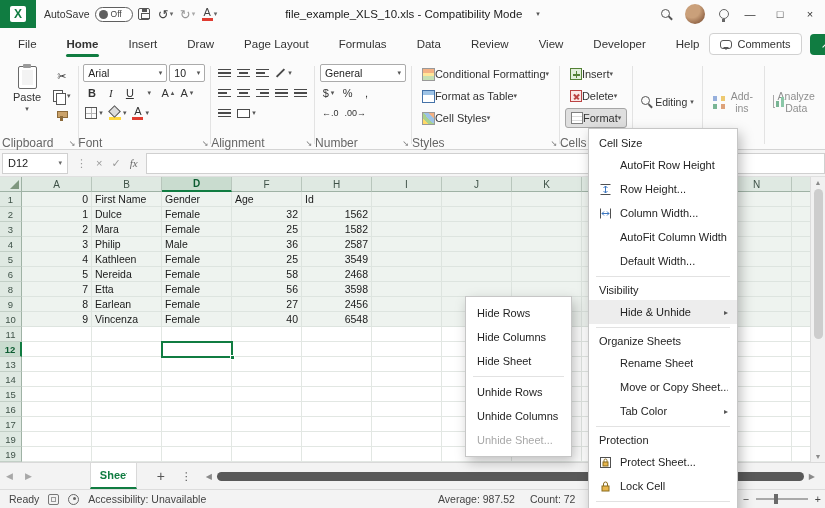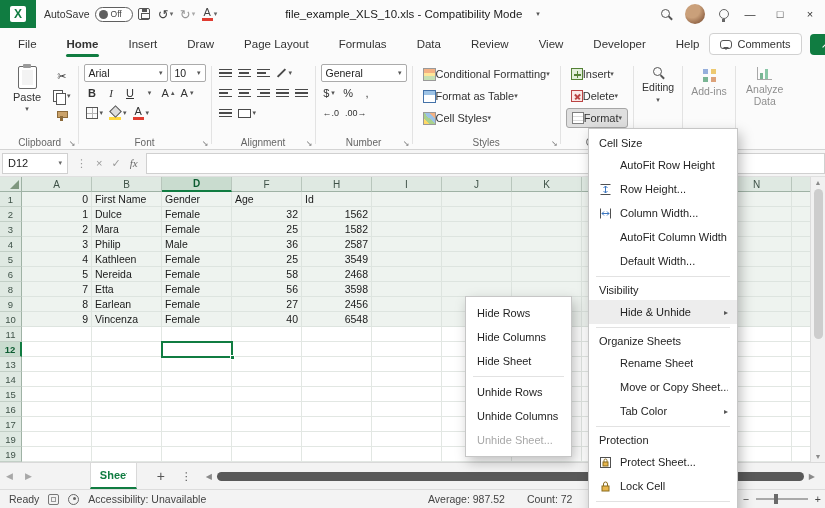--- a/index.html
+++ b/index.html
@@ -42,21 +42,21 @@
   .tr-right{display:flex;gap:8px;align-items:center}
   .comments-btn{display:flex;align-items:center;gap:5px;border:1px solid #d1d1d1;background:#fff;border-radius:4px;padding:4px 10px;color:#333}
   .bubble{width:12px;height:9px;border:1.4px solid #555;border-radius:3px;position:relative}
   .bubble::after{content:"";position:absolute;left:2px;bottom:-5px;border:3px solid transparent;border-top-color:#555}
   .share-btn{display:flex;align-items:center;gap:5px;background:#107c41;color:#fff;border-radius:4px;padding:4px 11px}
   .share-btn .car{font-size:7px;color:#fff}
 
   
   .ribbon{position:absolute;top:60px;left:0;right:0;height:90px;background:#fbfbfb;border-bottom:1px solid #d4d4d4;display:flex;align-items:stretch;padding:1px 2px 0}
   .rg{position:relative;display:flex;align-items:flex-start;padding:3px 5px 13px;gap:4px}
-  .glabel{position:absolute;bottom:0;left:0;right:0;text-align:center;font-size:10px;color:#666;height:12px;line-height:12px}
+  .glabel{position:absolute;bottom:0;left:0;right:0;font-size:12px;color:#666;height:12px;line-height:12px}
   .launch{position:absolute;bottom:1px;right:2px;font-size:8px;color:#777}
   .gsep{width:1px;background:#e3e3e3;margin:5px 0}
   .paste{display:flex;flex-direction:column;align-items:center;justify-content:flex-start;gap:2px;width:40px;padding-top:2px;color:#333}
   .clip{width:19px;height:23px;border:1.4px solid #6a6a6a;border-radius:2px;background:#fff;position:relative}
   .clip::before{content:"";position:absolute;top:-3px;left:4px;width:8px;height:4px;background:#9a9a9a;border-radius:1px}
   .clip::after{content:"";position:absolute;top:3px;left:3px;right:3px;bottom:3px;background:#f3f3f3}
   .paste .car{font-size:7px;color:#555}
   .colstack{display:flex;flex-direction:column;gap:2px}
   .ib{height:18px;min-width:17px;display:flex;align-items:center;justify-content:center;gap:1px;padding:0 2px;border-radius:2px;font-size:11px;color:#333}
   .ib .car{font-size:7px;color:#555;margin-left:1px}
@@ -91,21 +91,21 @@
   .stb .car{font-size:7px;color:#555}
   .insic,.delic,.fmtic{width:12px;height:12px;position:relative;flex:none}
   .insic{border:1px solid #538135;background:#e2efda}
   .delic{border:1px solid #b44;background:#fbe9e7}
   .delic::before{content:"";position:absolute;left:2px;top:5px;width:7px;height:1.5px;background:#b44;transform:rotate(45deg)}
   .delic::after{content:"";position:absolute;left:2px;top:5px;width:7px;height:1.5px;background:#b44;transform:rotate(-45deg)}
   .insic::before{content:"";position:absolute;left:2px;top:5px;width:7px;height:1.5px;background:#538135}
   .insic::after{content:"";position:absolute;left:5px;top:2px;width:1.5px;height:7px;background:#538135}
   .fmtic{border:1px solid #7f7f7f;background:repeating-linear-gradient(to bottom,#fff 0 3px,#dcdcdc 3px 4px)}
   .pressed{background:#dfdfdf;border:1px solid #a6a6a6}
-  .vg{display:flex;flex-direction:column;align-items:center;justify-content:flex-start;gap:3px;padding:6px 8px 13px;font-size:10.5px;color:#333;text-align:center}
+  .vg{display:flex;flex-direction:row;align-items:center;justify-content:flex-start;gap:3px;padding:6px 8px 13px;font-size:10.5px;color:#333;text-align:center}
   .vg .car{font-size:7px;color:#555}
   .dim{opacity:.55}
   .grid4{width:5px;height:5px;background:#4472c4;box-shadow:8px 0 0 #e2a100,0 8px 0 #107c41,8px 8px 0 #c55a11;margin:2px 8px 8px 2px}
   .chartic{width:15px;height:13px;border-left:1.3px solid #666;border-bottom:1.3px solid #666;position:relative}
   .chartic::before{content:"";position:absolute;bottom:0;left:2px;width:3px;height:6px;background:#107c41}
   .chartic::after{content:"";position:absolute;bottom:0;left:7px;width:3px;height:10px;background:#2e9e63}
 
   
   .fbar{position:absolute;top:150px;left:0;right:0;height:27px;background:#f5f5f5;display:flex;align-items:center;border-bottom:1px solid #e0e0e0}
   .namebox{width:66px;height:21px;background:#fff;border:1px solid #d0d0d0;margin-left:2px;display:flex;align-items:center;justify-content:space-between;padding:0 5px;color:#222}
@@ -144,21 +144,21 @@
   .hscroll{flex:1;display:flex;align-items:center;gap:5px;margin:0 10px 0 14px;font-size:8px;color:#8a8a8a}
   .htrack{flex:1;display:flex;align-items:center}
   .hthumb{height:9px;background:#595959;border-radius:5px;width:100%}
 
   
   .statusbar{position:absolute;top:489px;left:0;right:0;height:19px;background:#f3f3f3;border-top:1px solid #dcdcdc;display:flex;align-items:center;font-size:10.5px;color:#444;padding:0 9px;gap:9px}
   .sb-ic{width:11px;height:11px;border:1px solid #777;border-radius:2px;position:relative}
   .sb-ic::after{content:"";position:absolute;left:2px;top:2px;right:2px;bottom:2px;border:1px solid #999}
   .acc-ic{width:11px;height:11px;border:1px solid #666;border-radius:50%;position:relative}
   .acc-ic::after{content:"";position:absolute;left:3.5px;top:2px;width:3px;height:3px;border-radius:50%;background:#666}
-  .sb-stats{position:absolute;left:428px;display:flex;gap:22px;white-space:nowrap}
+  .sb-stats{position:absolute;left:438px;display:flex;gap:15px;white-space:nowrap}
   .sb-zoom{position:absolute;right:4px;display:flex;align-items:center;gap:7px;color:#444}
   .ztrack{width:52px;height:2px;background:#a9a9a9;position:relative}
   .zthumb{position:absolute;left:18px;top:-4px;width:4px;height:10px;background:#6a6a6a}
 
   
   .fmenu{position:absolute;left:588px;top:128px;width:150px;background:#fff;border:1px solid #c6c6c6;box-shadow:3px 5px 12px rgba(0,0,0,.25);padding:4px 0;z-index:50}
   .smenu{position:absolute;left:465px;top:296px;width:107px;background:#fff;border:1px solid #c6c6c6;box-shadow:3px 5px 12px rgba(0,0,0,.25);padding:4px 0;z-index:49}
   .fm-header{font-weight:normal;height:20px;display:flex;align-items:center;padding:0 10px;color:#242424}
   .fm-item{height:24px;display:flex;align-items:center;padding:0 9px;gap:7px;color:#242424}
   .fm-item .ic{width:15px;flex:none;display:flex;align-items:center;justify-content:center}

